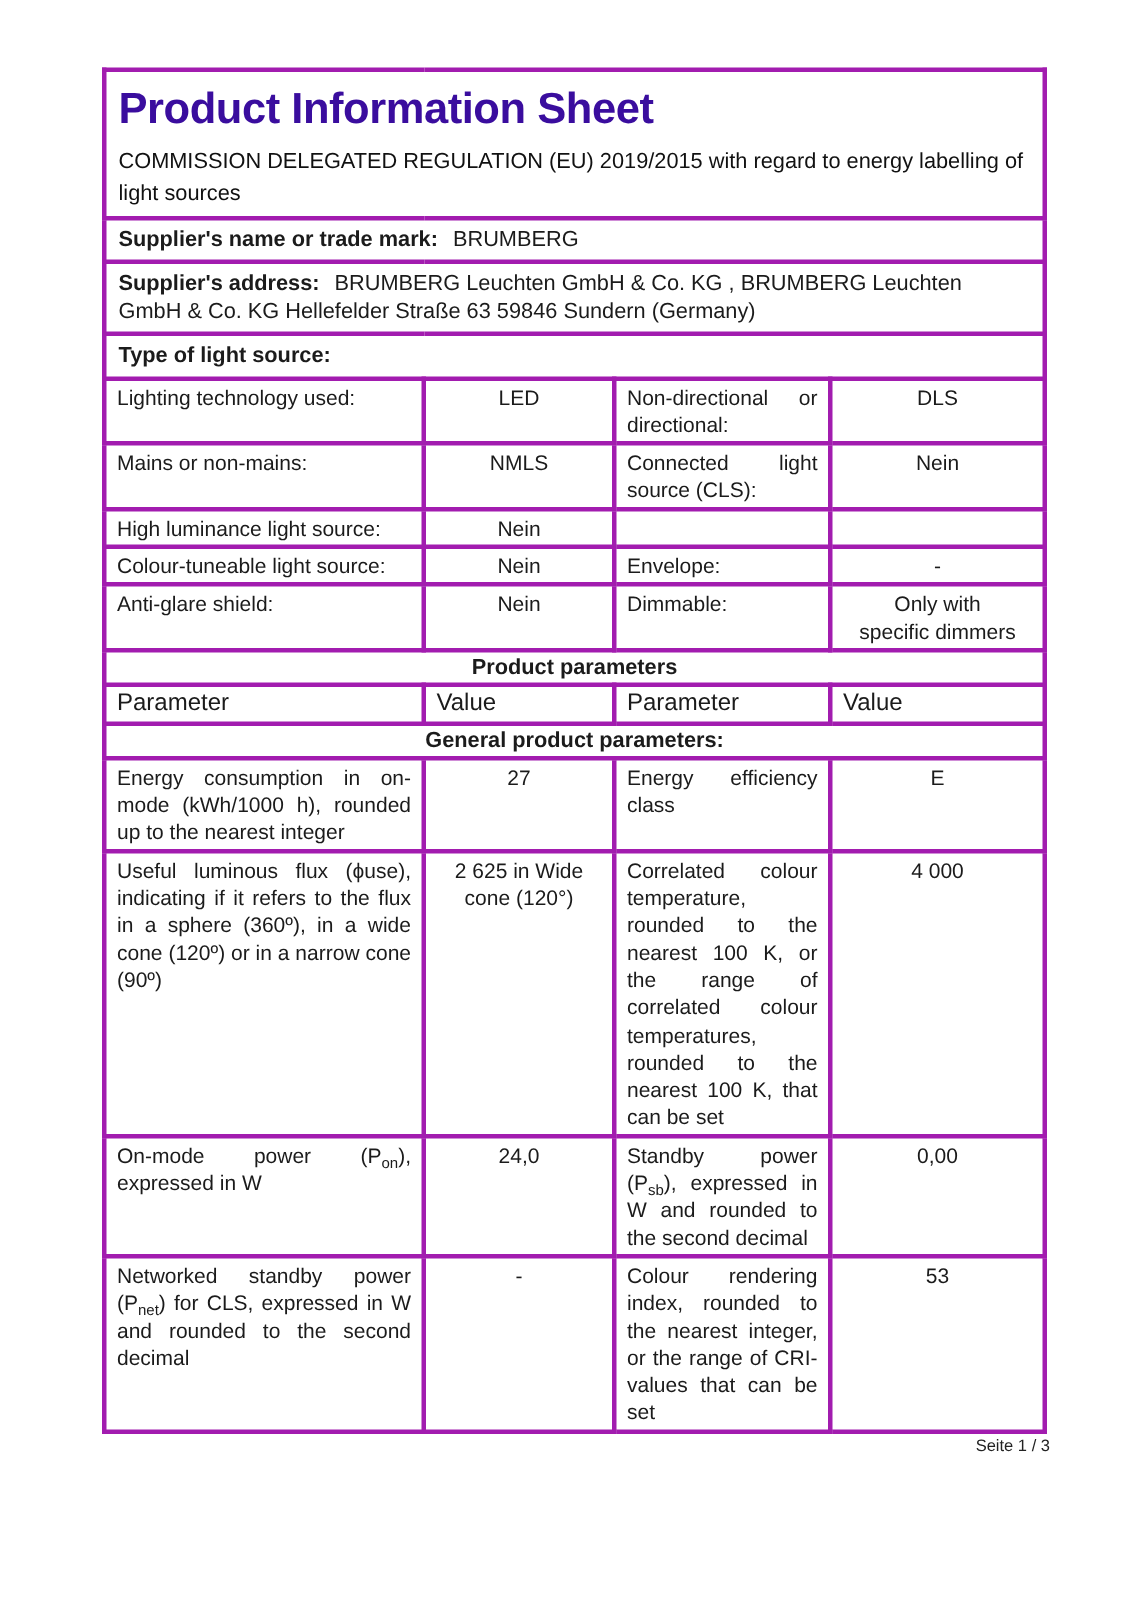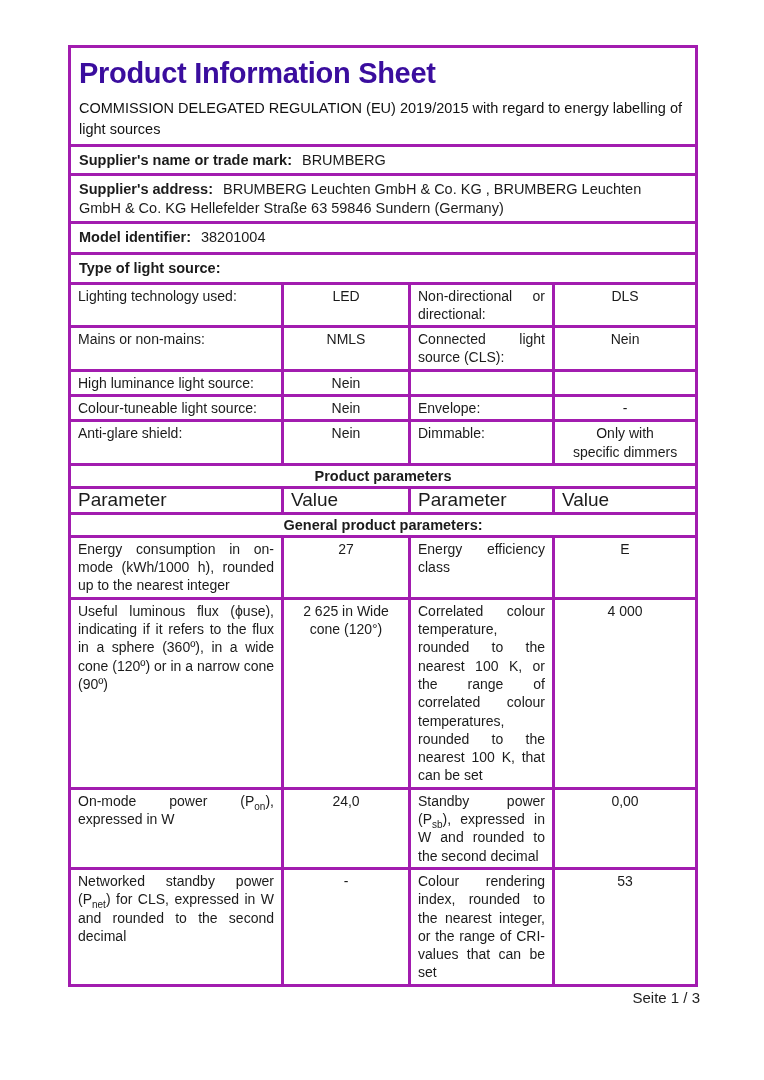--- a/index.html
+++ b/index.html
@@ -43,29 +43,29 @@
   td.kv-cell { padding: 4px 8px; font-size: 14.5px; margin-top: 38px; }
   .kv-label { font-weight: bold; }
   .kv-value { margin-left: 10px; }
 
   
   td.param { text-align: justify; white-space: pre-line; }
   td.value { text-align: center; white-space: pre-line; }
 
   
   tr.band td { text-align: center; font-weight: bold; padding: 1px 4px; font-size: 14.5px; margin-top: 40px; }
-  tr.colhead td { padding: 2px 7px; font-size: 19px; }
+  tr.colhead td { padding: 2px 7px; font-size: 16px; }
 
   sub { font-size: 10px; line-height: 0; }
 
   .footer {
     position: absolute;
-    top: 989px;
+    top: 958px;
     right: 64px;
-    font-size: 15px;
+    font-size: 11px;
     color: #222;
   }
 </style>
 </head>
 <body>
 
 <div class="page">
 
   <table class="sheet">
     <colgroup>
@@ -88,25 +88,20 @@
         <span class="kv-label">Supplier's name or trade mark:</span><span class="kv-value">BRUMBERG</span>
       </td>
     </tr>
 
     <tr style="height:48px">
       <td colspan="4" class="kv-cell">
         <span class="kv-label">Supplier's address:</span><span class="kv-value">BRUMBERG Leuchten GmbH &amp; Co. KG , BRUMBERG Leuchten GmbH &amp; Co. KG Hellefelder Straße 63 59846 Sundern (Germany)</span>
       </td>
     </tr>
 
-    <tr style="height:31px">
-      <td colspan="4" class="kv-cell">
-        <span class="kv-label">Model identifier:</span><span class="kv-value">38201004</span>
-      </td>
-    </tr>
 
     <tr style="height:27px">
       <td colspan="4" class="kv-cell">
         <span class="kv-label">Type of light source:</span>
       </td>
     </tr>
 
     <tr style="height:41px">
       <td class="param">Lighting technology used:</td>
       <td class="value">LED</td>

